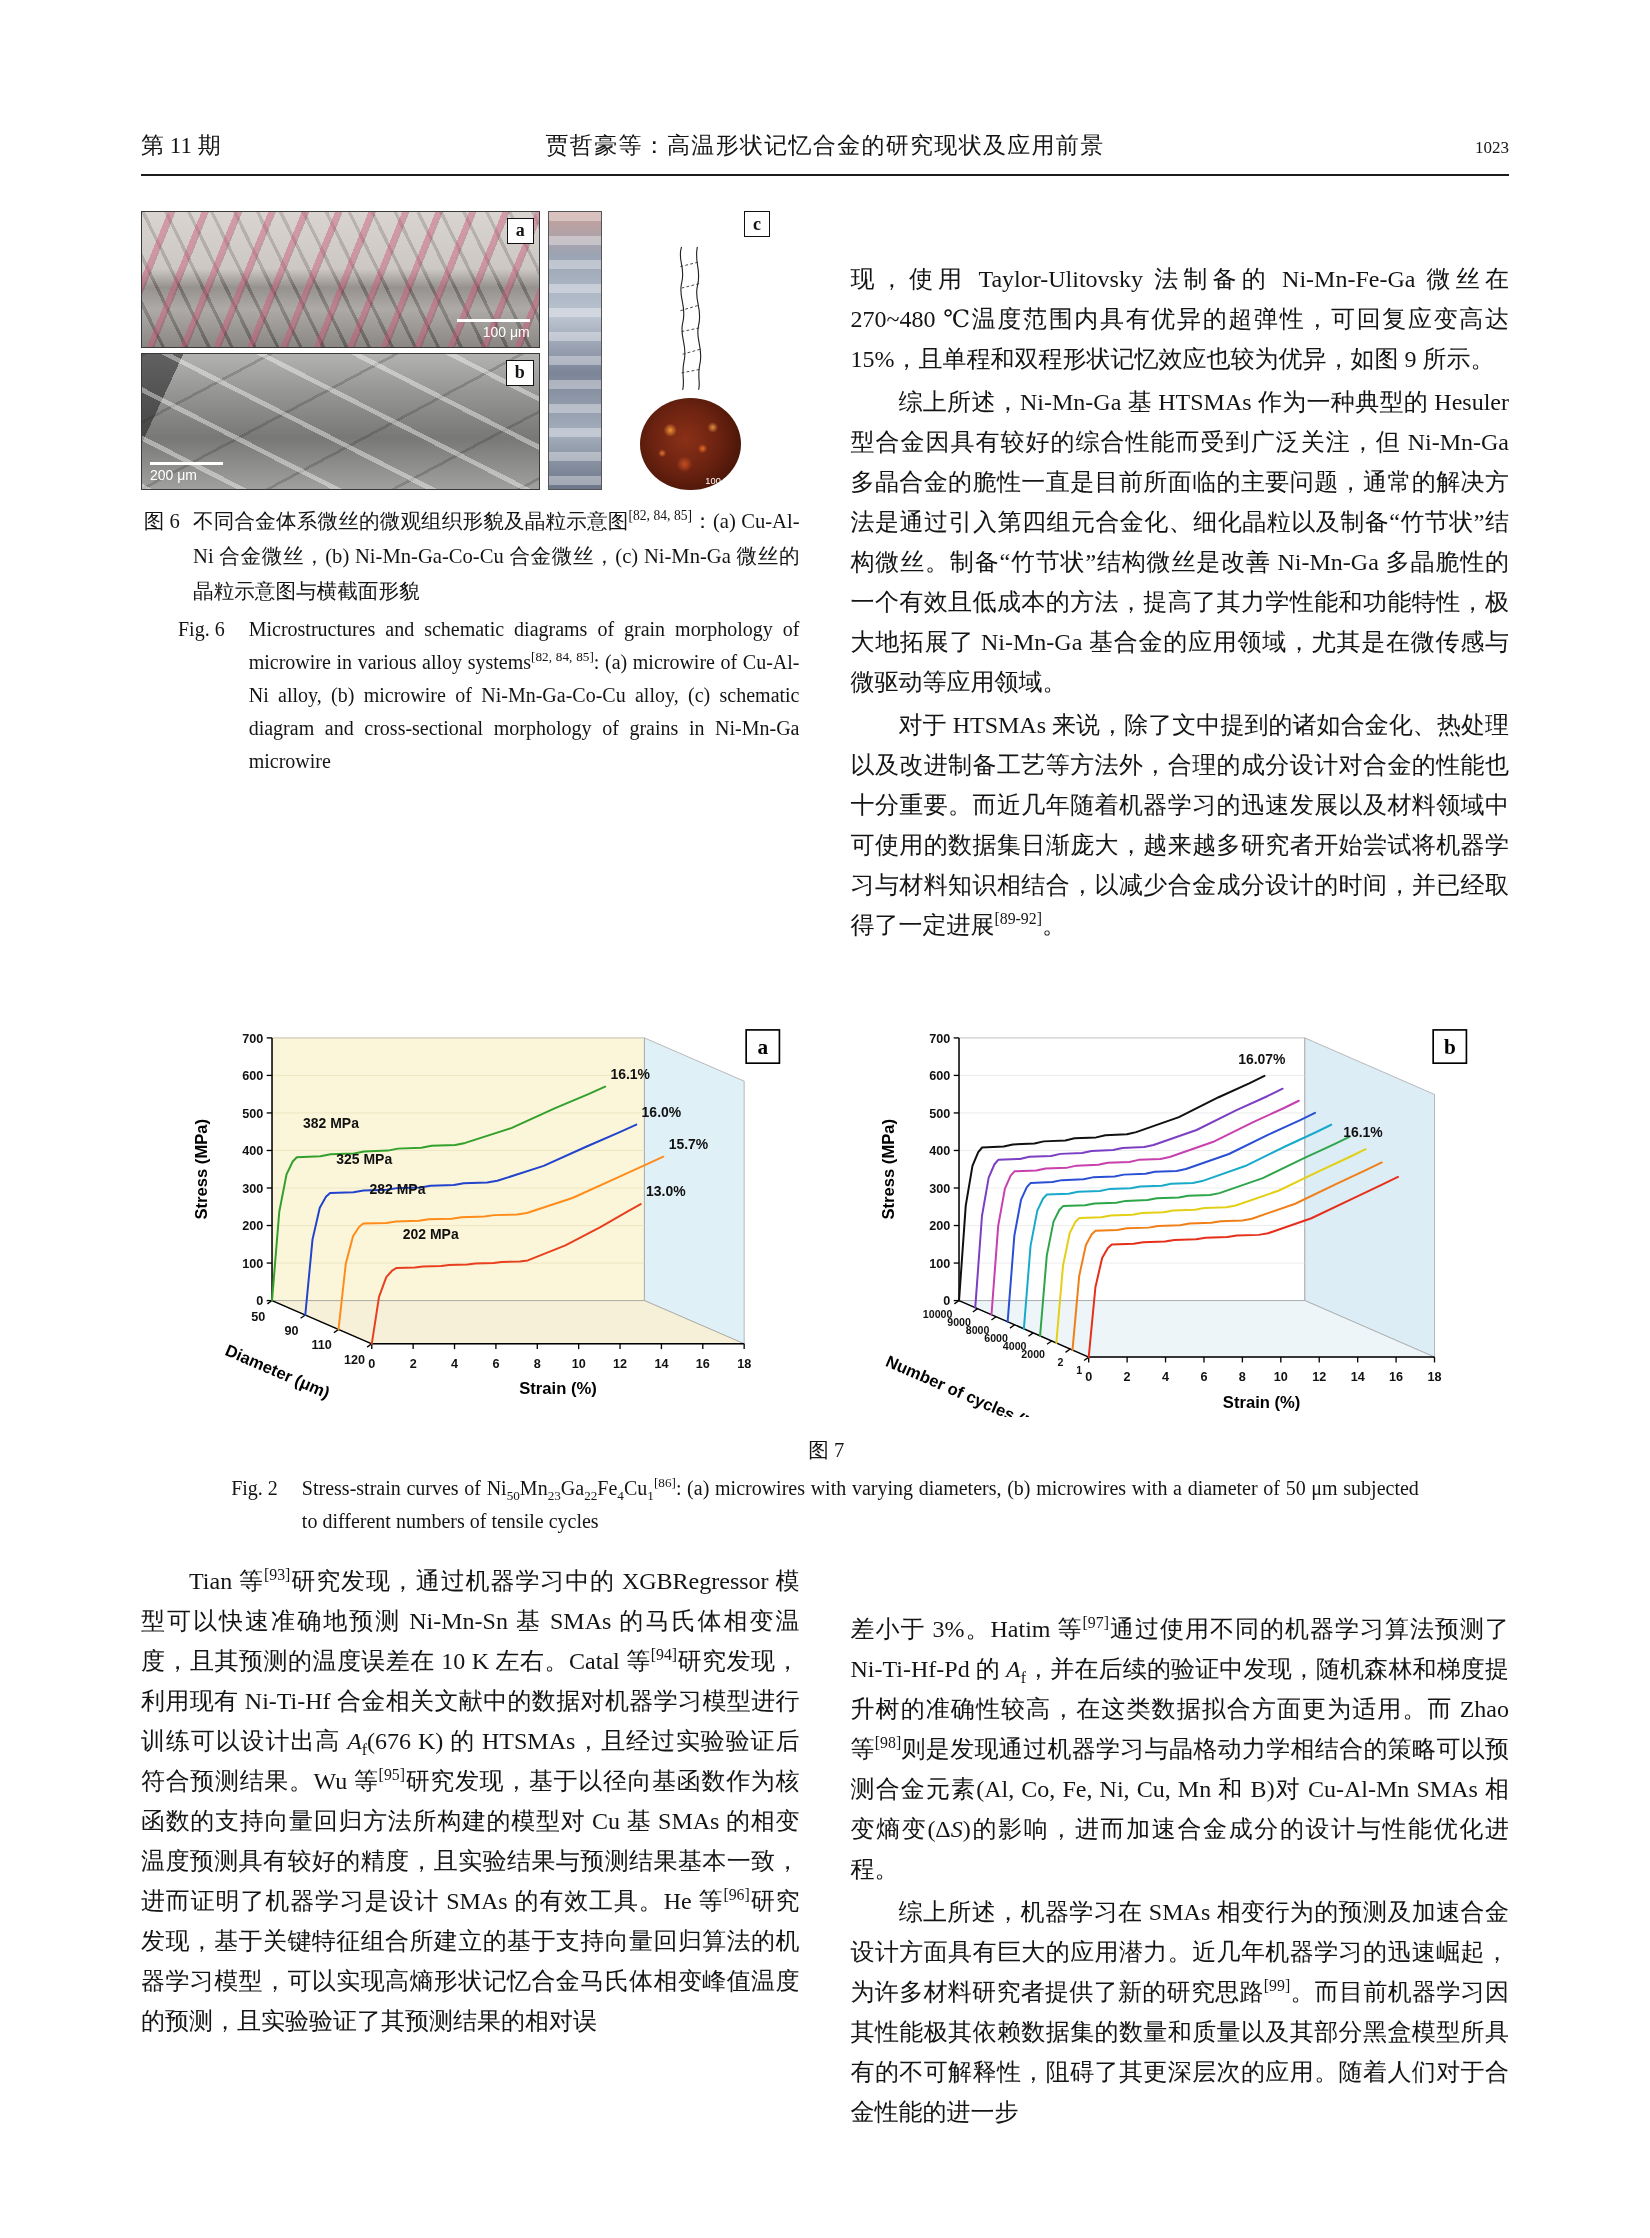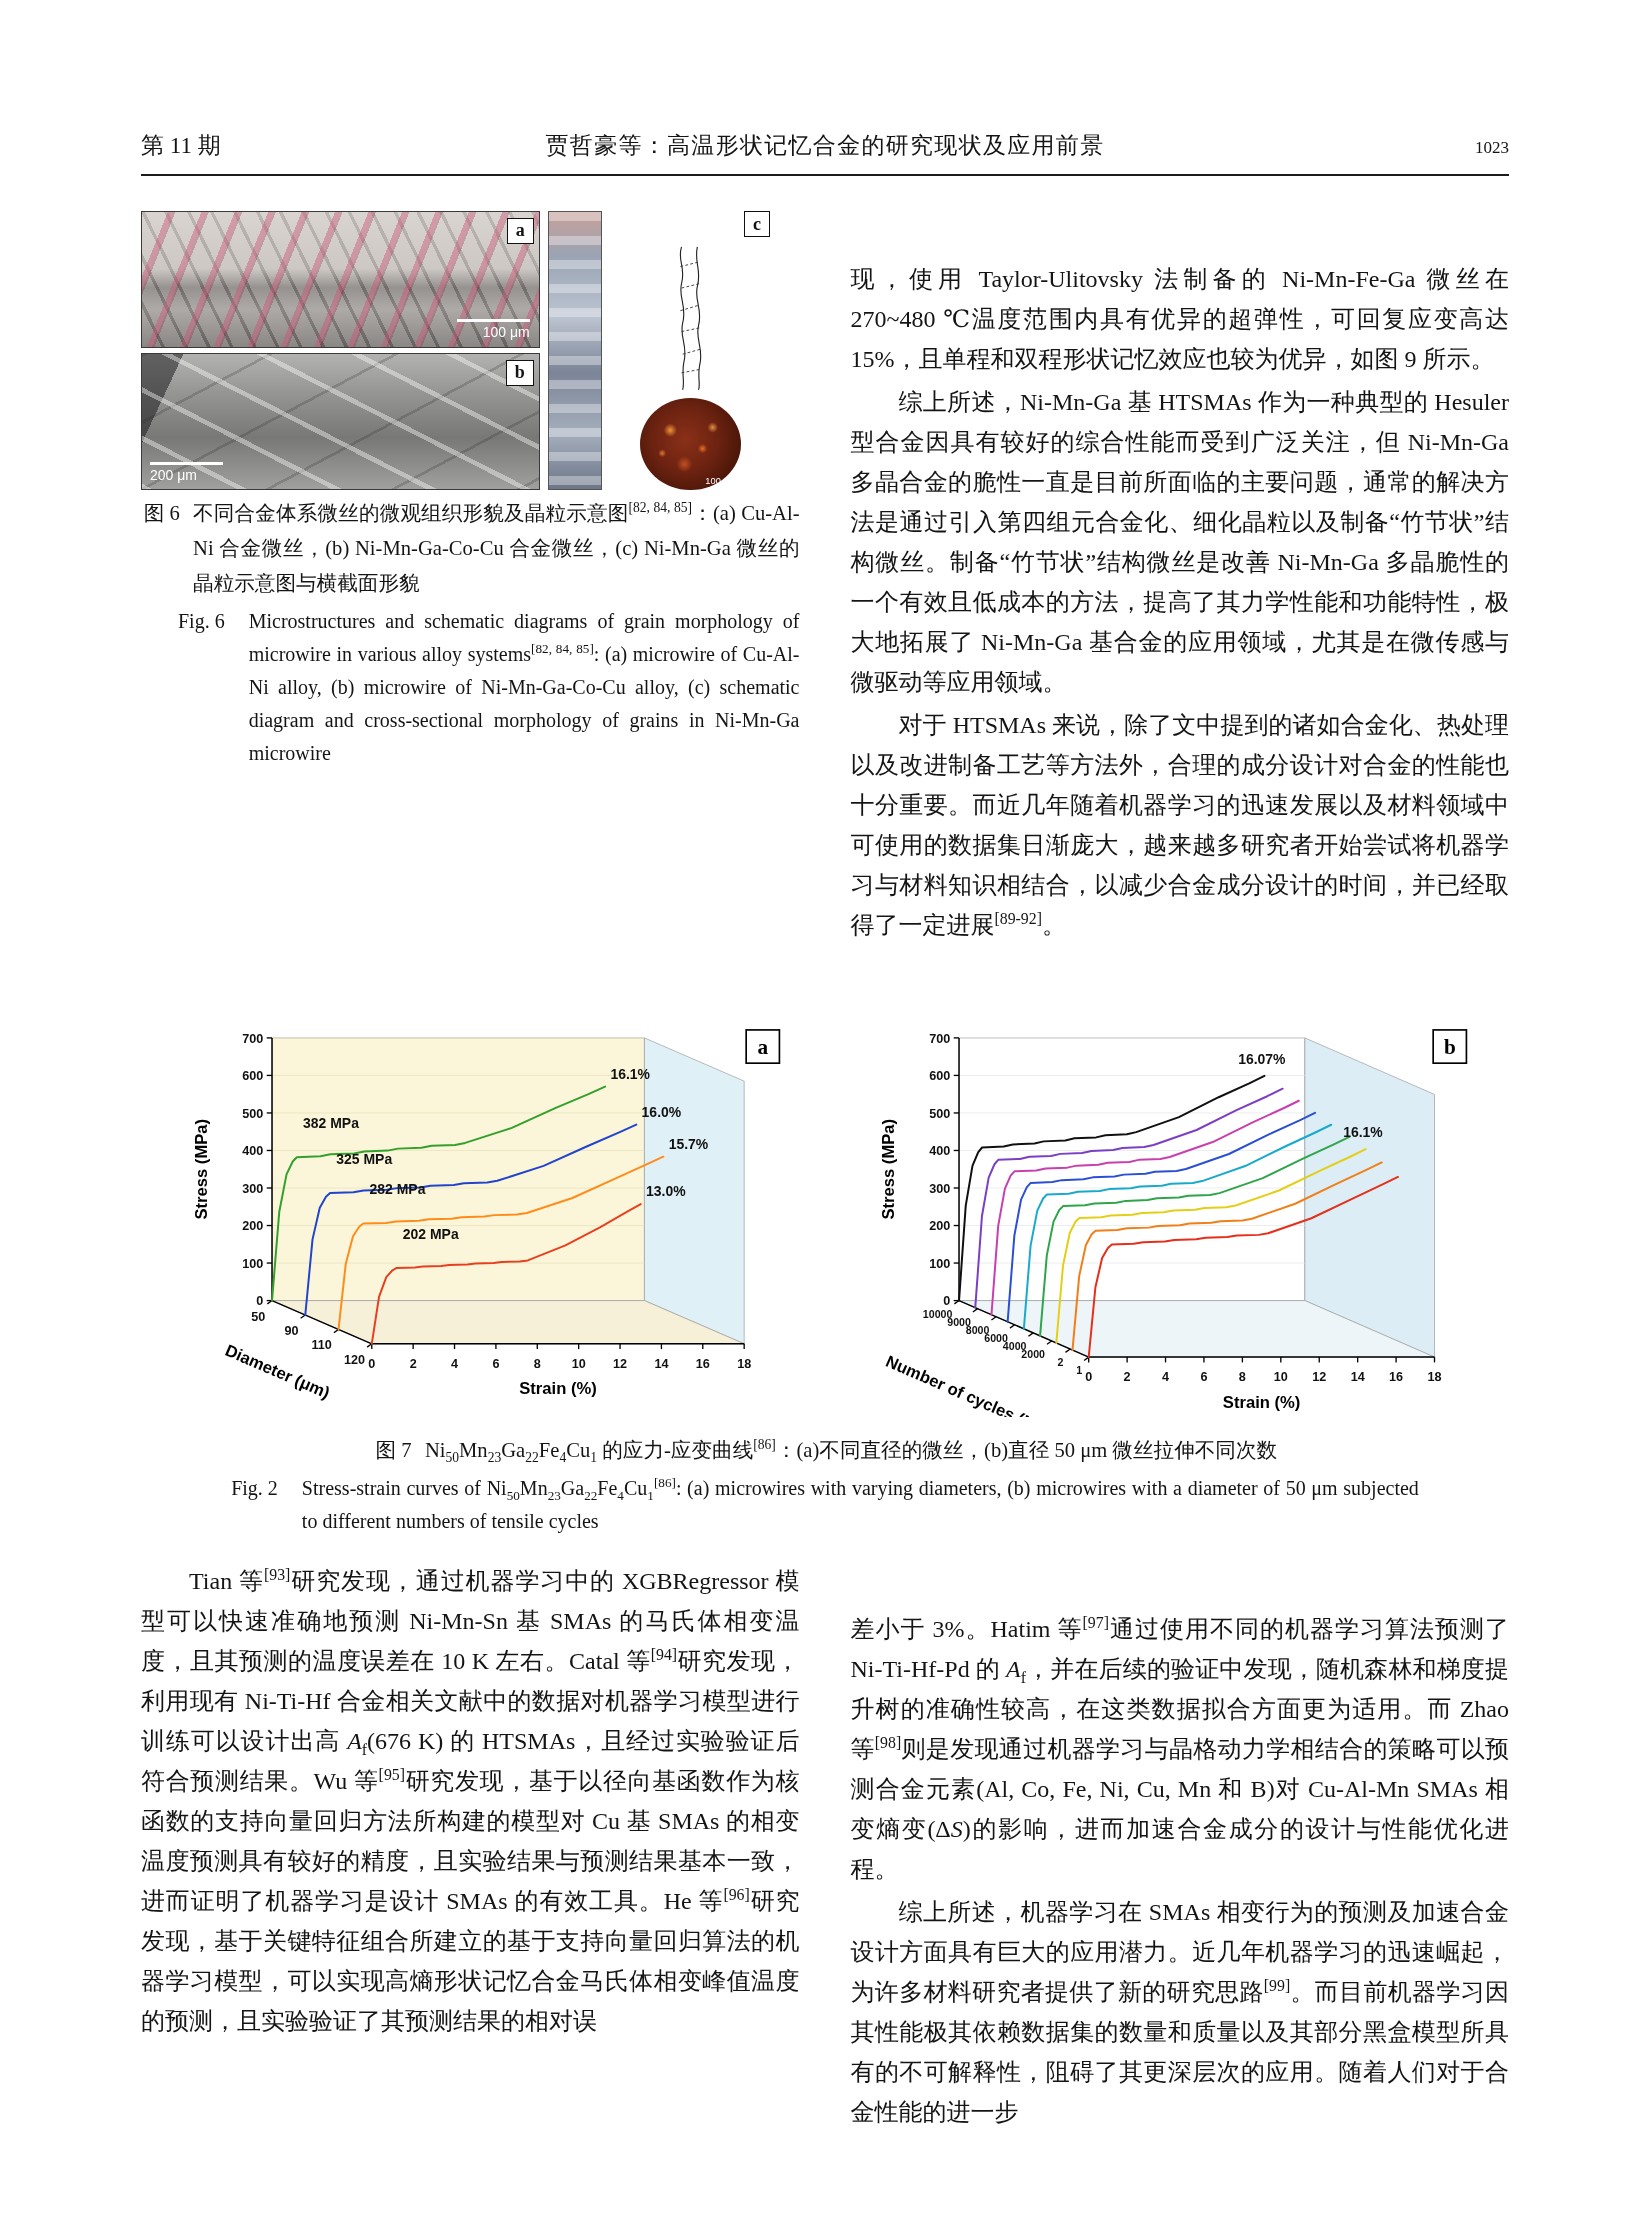--- a/index.html
+++ b/index.html
@@ -64,21 +64,21 @@
     background:
       radial-gradient(circle 6px at 30% 35%, rgba(255,160,60,0.9), transparent 6.7px),
       radial-gradient(circle 4px at 62% 55%, rgba(255,120,40,0.85), transparent 4.7px),
       radial-gradient(circle 7.3px at 44% 72%, rgba(230,95,40,0.7), transparent 8px),
       radial-gradient(circle 4.7px at 72% 32%, rgba(255,170,80,0.8), transparent 5.3px),
       radial-gradient(circle 3.3px at 22% 60%, rgba(250,140,60,0.8), transparent 4px),
       radial-gradient(circle at 45% 45%, #8a3018 0%, #6b2210 45%, #451407 80%, #2e0c04 100%);
   }
   .cs-scale{position:absolute;right:4px;bottom:4px;color:#fff;font-size:9.3px;font-family:"Liberation Sans",sans-serif;}
   
-  .caption{display:flex;gap:13.3px;font-size:20.6px;line-height:35px;margin-top:6px;text-align:justify;}
+  .caption{display:flex;gap:13.3px;font-size:20.6px;line-height:35px;margin-top:14px;text-align:justify;}
   .caption .cap-label{white-space:nowrap;}
   .caption.en{padding-left:37px;font-size:20px;line-height:33px;margin-top:4px;margin-bottom:12px;gap:24px;}
   .caption.cn{padding-left:2.7px;}
   
   .fig7{margin:31px 0 6.7px 0;}
   .charts{display:flex;gap:22.6px;justify-content:center;}
   .chart{width:665px;height:439px;}
   .fig7cap{justify-content:center;margin-top:16px;}
   .fig7cap .cap-text{max-width:1117px;}
   .fig7cap.en{padding-left:0;}
@@ -307,21 +307,20 @@
           <polyline points="355.6,559.4 365.7,448.1 375.8,401.5 384.5,385.3 390.3,379.9 423.2,378.9 437.3,376.3 470.2,375.3 484.3,372.8 517.2,371.7 531.4,369.2 564.3,368.1 578.4,365.6 611.3,364.5 625.4,362.0 690.5,339.4 751.0,310.4 797.5,288.6 820.7,277.3" fill="none" stroke="#f07f18" stroke-width="3" stroke-linejoin="round" stroke-linecap="round"></polyline>
           <polyline points="380.0,570.0 390.1,465.0 400.2,421.0 408.9,405.8 414.7,400.7 447.6,399.7 461.7,397.3 494.6,396.3 508.7,393.9 541.6,392.9 555.7,390.6 588.6,389.5 602.7,387.2 635.7,386.2 649.8,383.8 714.9,361.2 775.3,332.4 821.9,310.4 845.1,299.1" fill="none" stroke="#e52f1a" stroke-width="3" stroke-linejoin="round" stroke-linecap="round"></polyline>
           <text x="640.3333333333334" y="129.10571428571433" text-anchor="middle" font-family="&quot;Liberation Sans&quot;,sans-serif" font-size="21" font-weight="bold" fill="#111">16.07%</text>
           <text x="792.3611111111111" y="239.40928571428572" text-anchor="middle" font-family="&quot;Liberation Sans&quot;,sans-serif" font-size="21" font-weight="bold" fill="#111">16.1%</text>
           <rect x="898" y="78" width="50" height="50" fill="#fff" stroke="#000" stroke-width="2.5"></rect>
           <text x="923" y="114" font-family="&quot;Liberation Serif&quot;,serif" font-size="32" font-weight="bold" text-anchor="middle" fill="#000">b</text>
         </svg>
     </div>
     <div class="caption fig7cap cn">
       <span class="cap-label">图 7</span>
-      <span class="cap-text">Ni<sub>50</sub>Mn<sub>23</sub>Ga<sub>22</sub>Fe<sub>4</sub>Cu<sub>1</sub> 的应力-应变曲线<sup>[86]</sup>：(a)不同直径的微丝，(b)直径 50 μm 微丝拉伸不同次数</span>
     </div>
     <div class="caption fig7cap en">
       <span class="cap-label">Fig. 2</span>
       <span class="cap-text">Stress-strain curves of Ni<sub>50</sub>Mn<sub>23</sub>Ga<sub>22</sub>Fe<sub>4</sub>Cu<sub>1</sub><sup>[86]</sup>: (a) microwires with varying diameters, (b) microwires with a diameter of 50 μm subjected to different numbers of tensile cycles</span>
     </div>
   </figure>
 
   <section class="two-col" style="margin-top:22.6px;">
     <div class="col">
       <p class="body-par">Tian 等<sup>[93]</sup>研究发现，通过机器学习中的 XGBRegressor 模型可以快速准确地预测 Ni-Mn-Sn 基 SMAs 的马氏体相变温度，且其预测的温度误差在 10 K 左右。Catal 等<sup>[94]</sup>研究发现，利用现有 Ni-Ti-Hf 合金相关文献中的数据对机器学习模型进行训练可以设计出高 <i>A</i><sub>f</sub>(676 K) 的 HTSMAs，且经过实验验证后符合预测结果。Wu 等<sup>[95]</sup>研究发现，基于以径向基函数作为核函数的支持向量回归方法所构建的模型对 Cu 基 SMAs 的相变温度预测具有较好的精度，且实验结果与预测结果基本一致，进而证明了机器学习是设计 SMAs 的有效工具。He 等<sup>[96]</sup>研究发现，基于关键特征组合所建立的基于支持向量回归算法的机器学习模型，可以实现高熵形状记忆合金马氏体相变峰值温度的预测，且实验验证了其预测结果的相对误</p>

